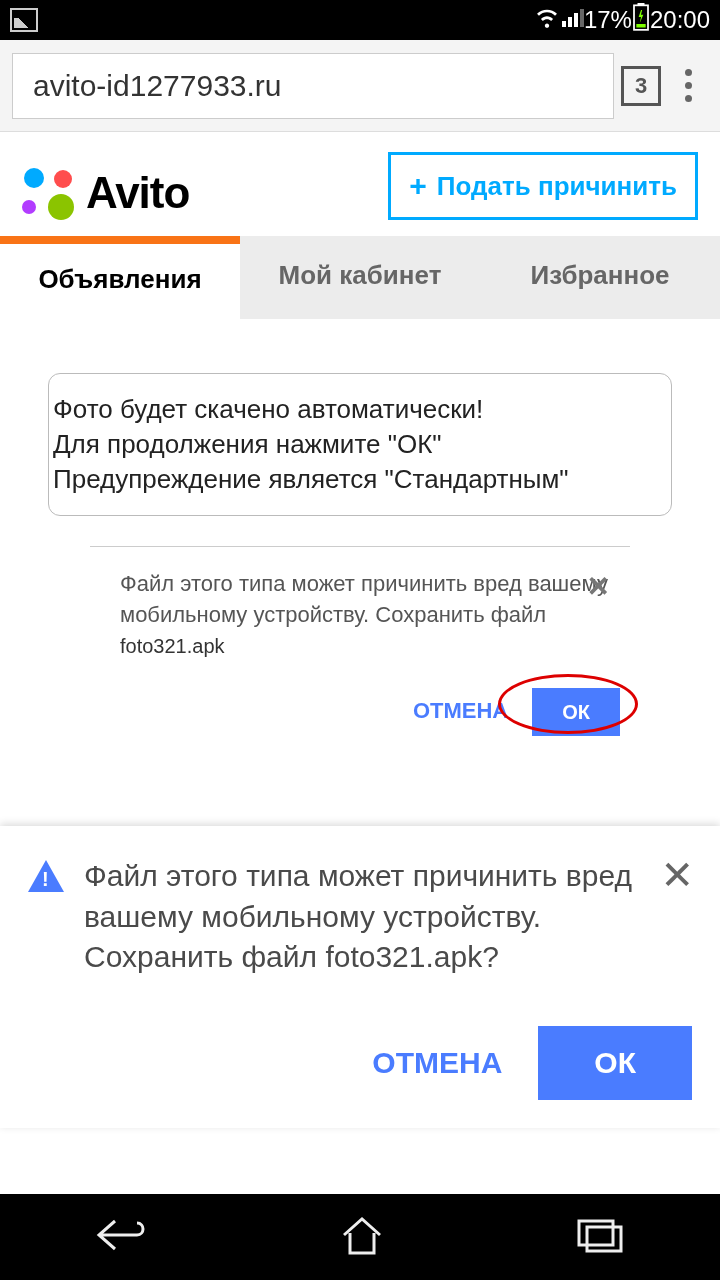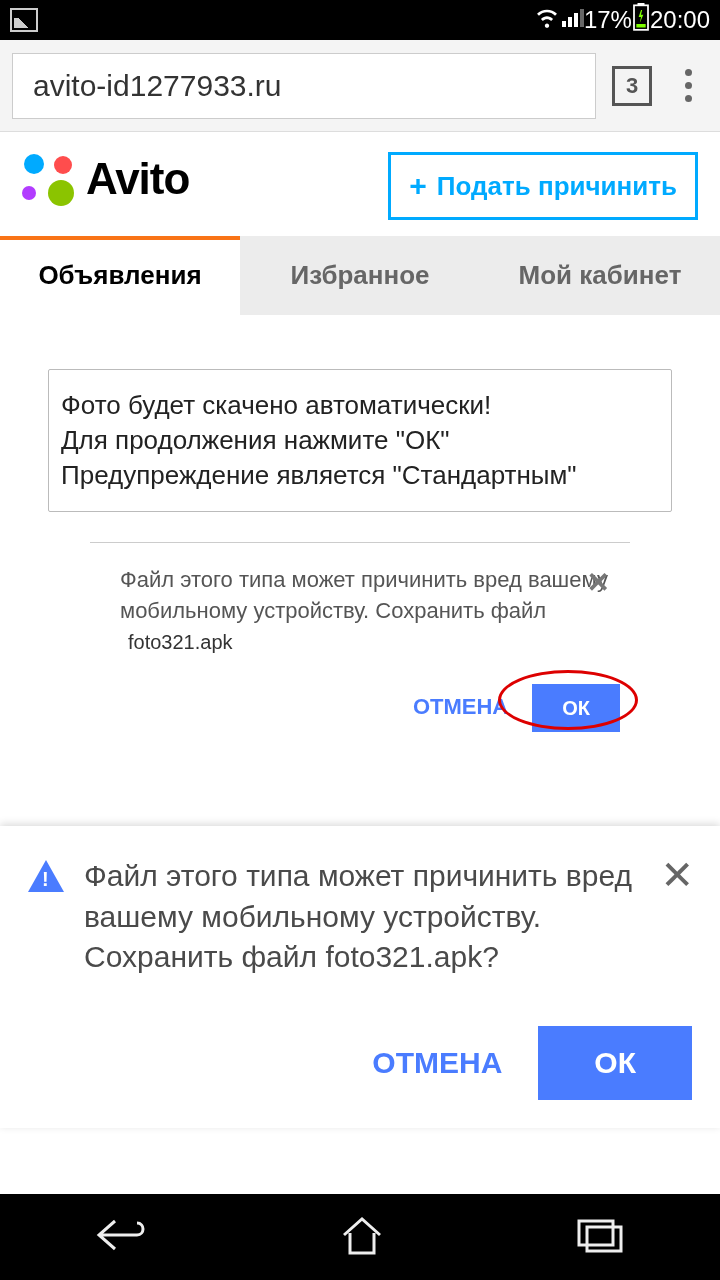--- a/index.html
+++ b/index.html
@@ -31,42 +31,42 @@
     height: 10px; background: linear-gradient(45deg, #ccc 50%, transparent 50%);
   }
   
   .browser-bar {
     background: #f4f4f4;
     height: 92px;
     display: flex;
     align-items: center;
     padding: 0 12px;
     border-bottom: 1px solid #ddd;
-    gap: 16px;
+    gap: 7px;
   }
   .url-input {
     flex: 1;
     height: 66px;
     background: #fff;
     border: 1px solid #ccc;
     font-size: 30px;
     padding: 0 20px;
     color: #333;
   }
   .tab-count {
     width: 40px; height: 40px; border: 3px solid #555;
     display: flex; align-items: center; justify-content: center;
     font-size: 22px; font-weight: bold; color: #555;
   }
   .kebab { width: 40px; display: flex; flex-direction: column; align-items: center; gap: 6px; }
   .kebab span { width: 7px; height: 7px; border-radius: 50%; background: #666; }
   
   .avito-header {
     display: flex;
-    align-items: flex-start;
+    align-items: flex-end;
     justify-content: space-between;
     padding: 20px 22px 16px 22px;
     background: #fff;
   }
   .avito-logo { display: flex; align-items: center; gap: 10px; }
   .logo-dots { position: relative; width: 54px; height: 54px; }
   .dot { position: absolute; border-radius: 50%; }
   .d-blue   { width: 20px; height: 20px; background: #0af; top: 2px; left: 2px; }
   .d-red    { width: 18px; height: 18px; background: #ff4d4d; top: 4px; right: 4px; }
   .d-purple { width: 14px; height: 14px; background: #b23cff; bottom: 6px; left: 0; }
@@ -90,45 +90,45 @@
   .tab {
     flex: 1;
     text-align: center;
     padding: 24px 0;
     font-size: 26px;
     font-weight: bold;
     color: #666;
   }
   .tab.active {
     background: #fff;
-    border-top: 4px solid #f97316;
+    border-top: 8px solid #f97316;
     color: #000;
     padding-top: 20px;
   }
   
   .info-box {
     margin: 54px 48px 20px 48px;
     border: 1px solid #bbb;
-    border-radius: 2px;
-    padding: 18px 12px;
+    border-radius: 12px;
+    padding: 18px 4px;
     font-size: 26px;
     color: #222;
     line-height: 1.35;
   }
   
   .dl-card {
     margin: 30px 90px 0 90px;
     border-top: 1px solid #ccc;
     padding: 22px 10px 10px 30px;
     position: relative;
     font-size: 22px;
     color: #555;
     line-height: 1.4;
   }
-  .dl-card .filename { font-family: Arial; font-size: 20px; color: #333; margin-left: 8px; }
+  .dl-card .filename { font-family: Arial; font-size: 20px; color: #333; }
   .dl-close {
     position: absolute; right: 20px; top: 20px;
     font-size: 28px; color: #777; font-weight: bold;
   }
   .dl-actions {
     margin-top: 26px; display: flex; justify-content: flex-end; gap: 24px; align-items: center;
     position: relative;
   }
   .btn-cancel-small { color: #4a7cff; font-size: 22px; font-weight: bold; }
   .btn-ok-small {
@@ -242,22 +242,22 @@
     <div class="logo-text">Avito</div>
   </div>
   <div class="post-btn">
     <span class="plus">+</span>
     <span>Подать причинить</span>
   </div>
 </div>
 
 <div class="tabs">
   <div class="tab active">Объявления</div>
+  <div class="tab">Мой кабинет</div>
   <div class="tab">Избранное</div>
-  <div class="tab">Мой кабинет</div>
 </div>
 
 <div class="info-box">
   <div>Фото будет скачено автоматически!</div>
   <div>Для продолжения нажмите "ОК"</div>
   <div>Предупреждение является "Стандартным"</div>
 </div>
 
 <div class="dl-card">
   <div class="dl-close">✕</div>

